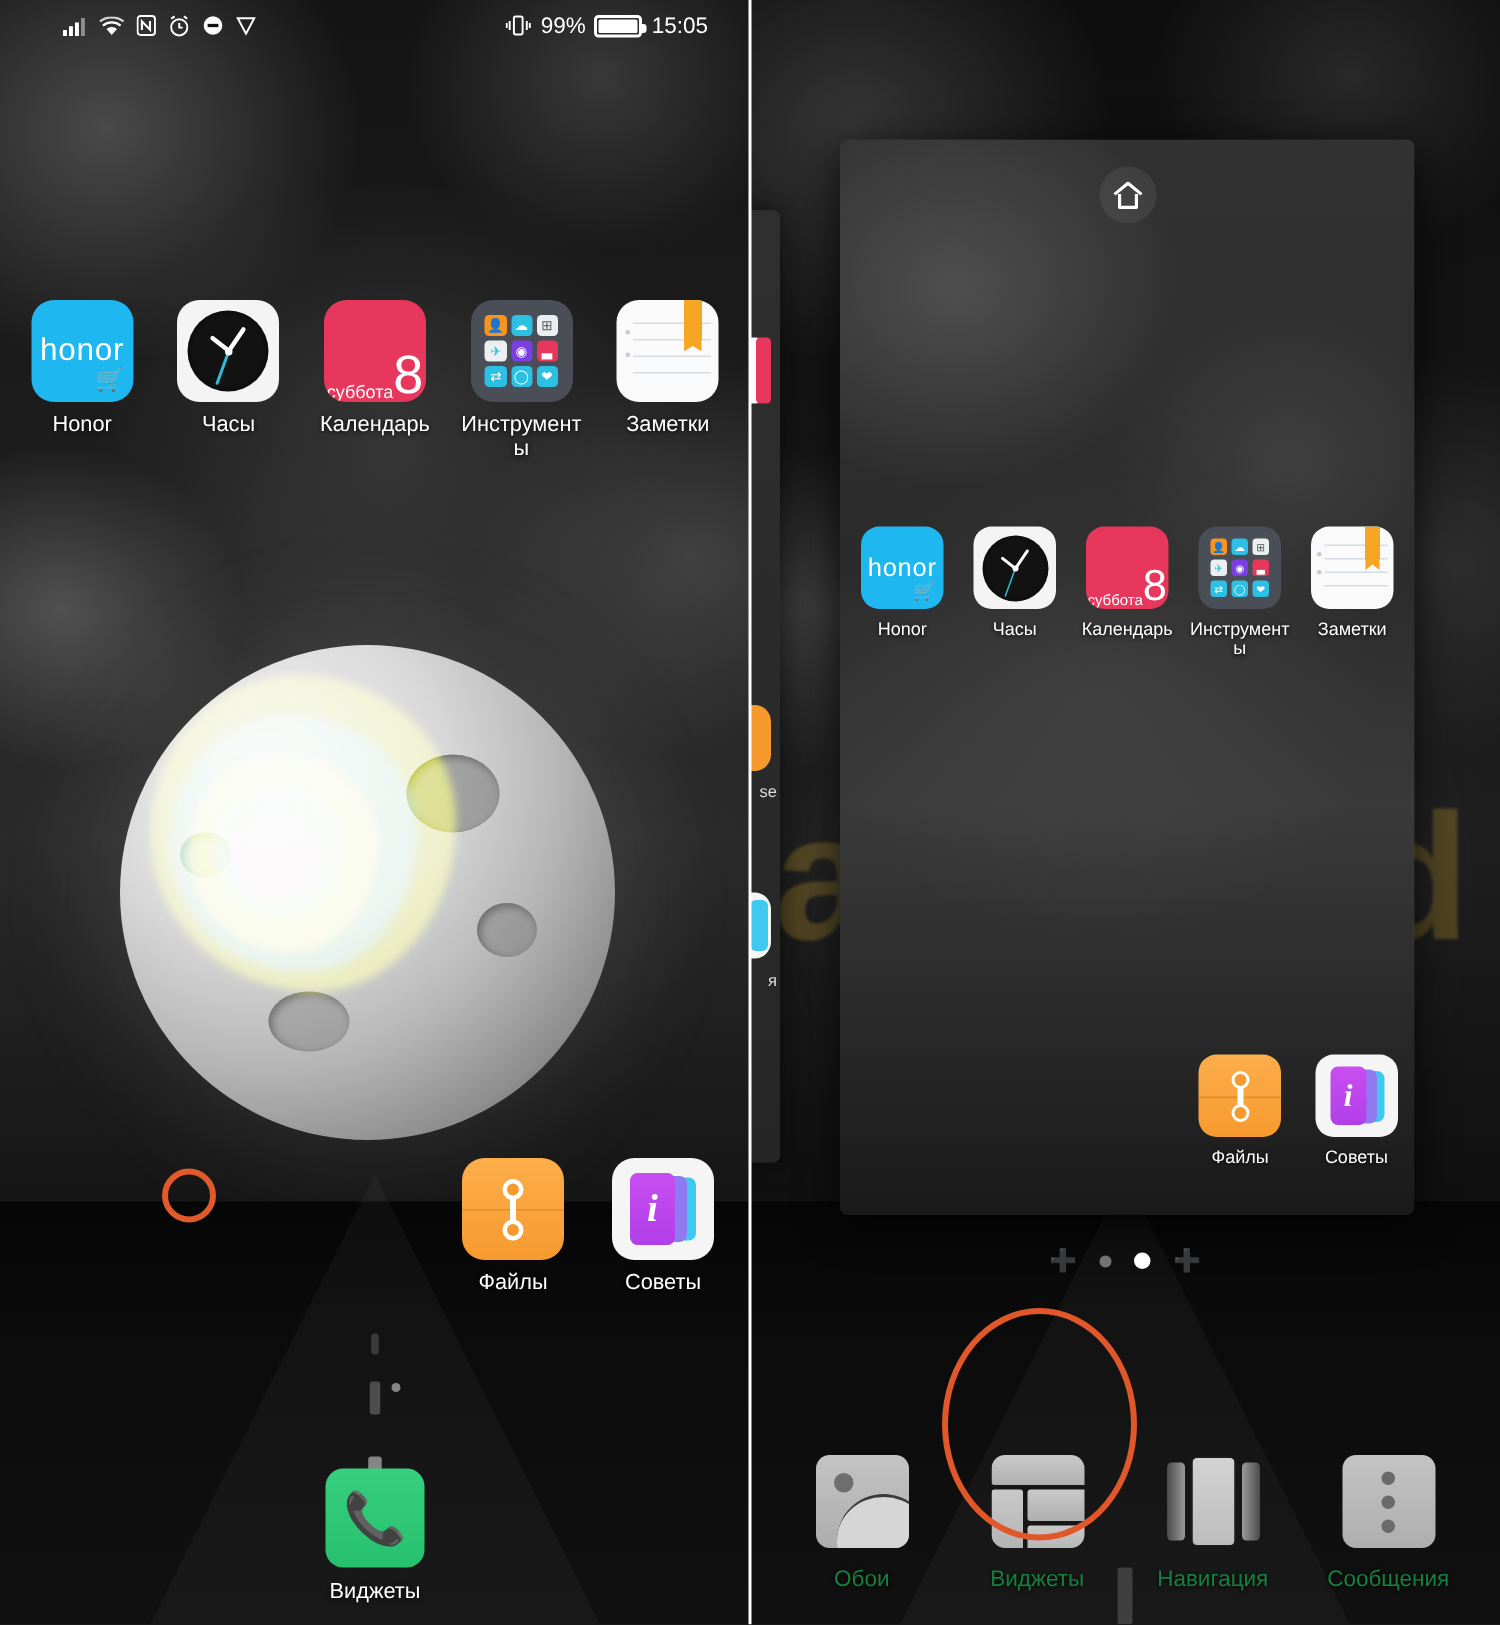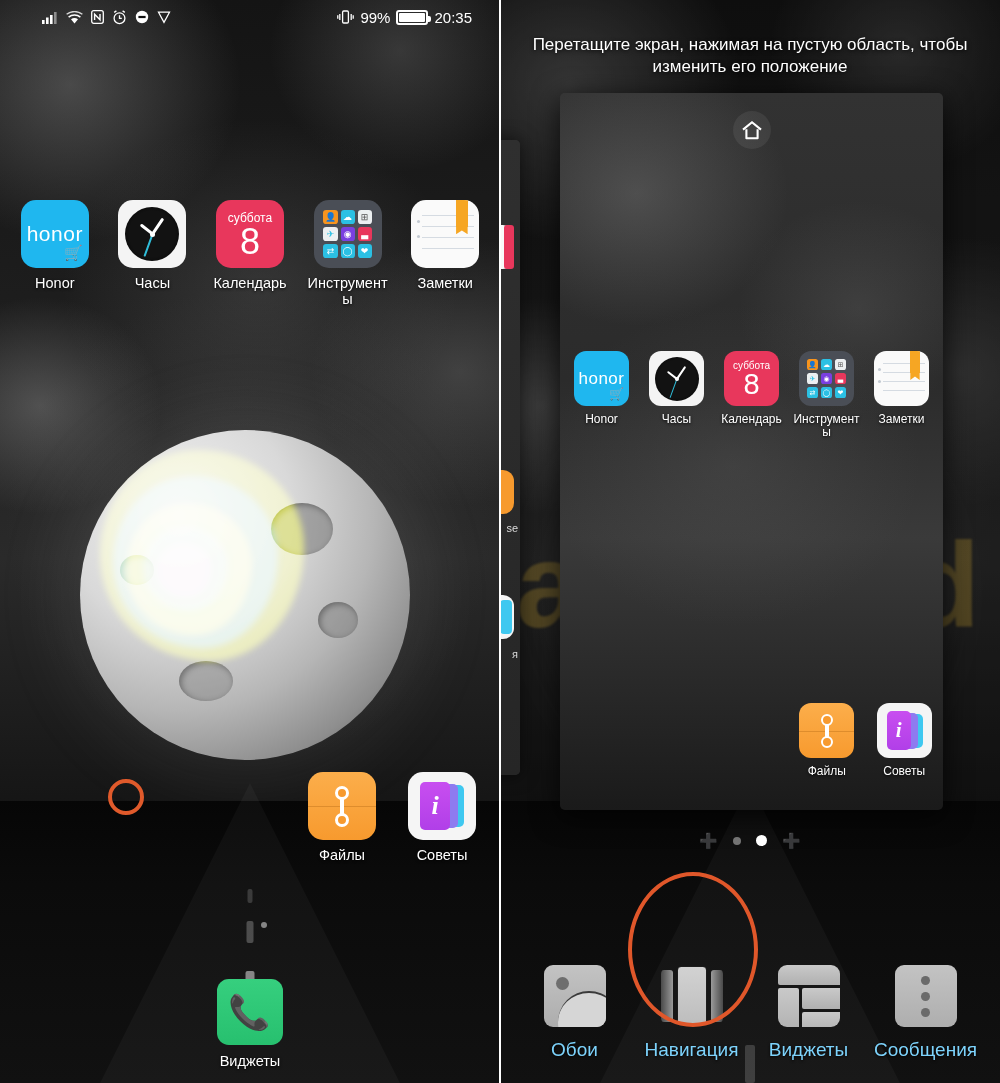--- a/index.html
+++ b/index.html
@@ -89,21 +89,21 @@
   .ic-honor{ background:#1fb7ef; display:flex; align-items:center; justify-content:center; }
   .ic-honor .txt{ color:#fff; font-size:21px; letter-spacing:.5px; }
   .ic-honor .cart{ position:absolute; right:9%; bottom:9%; color:#d8f2fb; font-size:15px; }
 
   .ic-clock{ background:#f4f4f4; display:flex; align-items:center; justify-content:center; }
   .ic-clock .face{ border-radius:50%; background:radial-gradient(circle at 50% 50%, #121212 60%, #000 100%); position:relative; }
   .ic-clock .hand{ position:absolute; background:#fff; transform-origin:bottom center; border-radius:2px; }
   .ic-clock .sec{ background:#2fbcd8; }
   .ic-clock .pin{ position:absolute; border-radius:50%; background:#fff; }
 
-  .ic-cal{ background:#e8375c; display:flex; flex-direction:column; align-items:center; justify-content:center; color:#fff; }
+  .ic-cal{ background:#e8375c; display:flex; flex-direction:row; align-items:flex-end; justify-content:center; color:#fff; }
   .ic-cal .wd{ font-size:12px; margin-top:2px; }
   .ic-cal .dd{ font-size:36px; font-weight:300; line-height:1; margin-top:-1px; }
 
   .ic-tools{ background:#4a4e56; display:grid; grid-template-columns:repeat(3,1fr); gap:6%; padding:11%; }
   .ic-tools span{ border-radius:22%; display:flex; align-items:center; justify-content:center; font-size:9px; color:#fff; }
 
   .ic-notes{ background:#fafafa; position:relative; }
   .ic-notes .ln{ position:absolute; left:16%; right:8%; height:1px; background:#d5dbe2; }
   .ic-notes .dot{ position:absolute; left:8%; width:3px; height:3px; border-radius:50%; background:#c3cad2; }
   .ic-notes .mark{ position:absolute; right:17%; top:0; width:17%; background:#f6a623; }
@@ -177,21 +177,21 @@
     display:flex; align-items:center; justify-content:center; z-index:4;
   }
   .dots{ position:absolute; left:0; width:100%; z-index:25; display:flex; justify-content:center; align-items:center; gap:15px; }
   .dots .d{ width:8px; height:8px; border-radius:50%; background:rgba(255,255,255,.42); }
   .dots .d.act{ background:#fff; width:11px; height:11px; }
   .dots .plus{ color:rgba(255,255,255,.55); font-size:15px; line-height:1; }
 
   .toolbar{ position:absolute; left:0; bottom:22px; width:100%; z-index:25; display:flex; justify-content:space-around; padding:0 16px; }
   .tcell{ display:flex; flex-direction:column; align-items:center; width:110px; position:relative; }
   .ticon{ width:62px; height:62px; border-radius:9px; position:relative; overflow:hidden; }
-  .tlbl{ color:#7dd3fc; font-size:19px; margin-top:12px; text-shadow:0 1px 3px rgba(0,0,0,.9); }
+  .tlbl{ color:#15803d; font-size:15px; margin-top:12px; text-shadow:0 1px 3px rgba(0,0,0,.9); }
 
   .t-wall{ background:linear-gradient(#c3c3c3,#adadad); }
   .t-wall .sun{ position:absolute; left:12px; top:12px; width:13px; height:13px; border-radius:50%; background:#6e6e6e; }
   .t-wall .hill{ position:absolute; left:14px; bottom:-26px; width:62px; height:62px; border-radius:50%; background:#d6d6d6; border-top:2px solid #3a3a3a; }
   .t-wid{ background:transparent; display:grid; grid-template-columns:34% 66%; grid-template-rows:32% 34% 34%; gap:3px; }
   .t-wid span{ background:linear-gradient(#c9c9c9,#b0b0b0); border-radius:2px; }
   .t-wid .full{ grid-column:1 / span 2; }
   .t-wid .tall{ grid-row:2 / span 2; }
   .t-nav{ background:transparent; display:flex; align-items:center; justify-content:center; gap:4px; }
   .t-nav .side{ width:12px; height:52px; border-radius:3px; background:linear-gradient(90deg,#4a4a4a,#9a9a9a); }
@@ -278,21 +278,21 @@
       <span class="sb-ico">
         <svg width="17" height="14" viewBox="0 0 17 14">
             <rect x="5.6" y="1" width="5.8" height="12" rx="1.2" stroke="#fff" stroke-width="1.3" fill="none"></rect>
             <path d="M2.8 4v6M.8 5.3v3.4M14.2 4v6M16.2 5.3v3.4" stroke="#fff" stroke-width="1.3"></path>
           </svg>
       </span>
       <span>99%</span>
       <span class="batt">
           <i></i>
         </span>
-      <span>20:35</span>
+      <span>15:05</span>
     </div>
   </div>
 
   <div class="apps" style="left:0; top:200px; width:100%; justify-content:space-around; padding:0 6px;">
     <div class="app" style="width:90px;">
       <div class="ic ic-honor" style="width:68px;height:68px;">
         <span class="txt">honor</span>
         <span class="cart">🛒</span>
       </div>
       <div class="lbl">Honor</div>
@@ -390,21 +390,20 @@
       <div class="crater" style="left:12%; top:38%; width:34px; height:30px; background:rgba(95,95,95,.22);"></div>
     </div>
     <div class="wm" style="top:400px; height:260px;">
       <span style="color:rgba(220,220,220,.10);">andro</span>
       <span>android</span>
     </div>
     <div class="road"></div>
     <div class="lane" style="bottom:0px; width:10px; height:38px; opacity:.35;"></div>
   </div>
 
-  <div class="hint">Перетащите экран, нажимая на пустую область, чтобы изменить его положение</div>
 
   <div class="peek" style="left:-52px; top:140px; width:72px; height:635px;">
     <div style="position:absolute;inset:0;background:linear-gradient(#2f2f2f,#262626);"></div>
     <div style="position:absolute;right:6px;top:85px;width:44px;height:44px;border-radius:11px;background:#fafafa;"></div>
     <div style="position:absolute;right:6px;top:85px;width:10px;height:44px;background:#e8375c;border-radius:3px;"></div>
     <div style="position:absolute;right:6px;top:330px;width:44px;height:44px;border-radius:11px;background:#f79a2e;"></div>
     <div style="position:absolute;right:2px;top:382px;color:#ddd;font-size:11px;">se</div>
     <div style="position:absolute;right:6px;top:455px;width:44px;height:44px;border-radius:11px;background:#f5f5f5;"></div>
     <div style="position:absolute;right:8px;top:460px;width:12px;height:34px;border-radius:4px;background:#3fc8f0;"></div>
     <div style="position:absolute;right:2px;top:508px;color:#ddd;font-size:11px;">я</div>
@@ -506,37 +505,37 @@
 
   <div class="toolbar">
     <div class="tcell">
       <div class="ticon t-wall">
         <span class="sun"></span>
           <span class="hill"></span>
       </div>
       <div class="tlbl">Обои</div>
     </div>
     <div class="tcell">
-      <div class="ticon t-nav">
-        <span class="side"></span>
-          <span class="mid"></span>
-          <span class="side r"></span>
-      </div>
-      <div class="tlbl">Навигация</div>
-    </div>
-    <div class="tcell">
       <div class="ticon t-wid">
         <span class="full"></span>
         <span class="tall"></span>
         <span></span>
         <span></span>
       </div>
       <div class="tlbl">Виджеты</div>
     </div>
     <div class="tcell">
+      <div class="ticon t-nav">
+        <span class="side"></span>
+          <span class="mid"></span>
+          <span class="side r"></span>
+      </div>
+      <div class="tlbl">Навигация</div>
+    </div>
+    <div class="tcell">
       <div class="ticon t-set">
         <i></i>
           <i></i>
           <i></i>
       </div>
       <div class="tlbl">Сообщения</div>
     </div>
   </div>
 
   <div class="ellipse" style="left:128px; top:872px; width:130px; height:155px;"></div>

